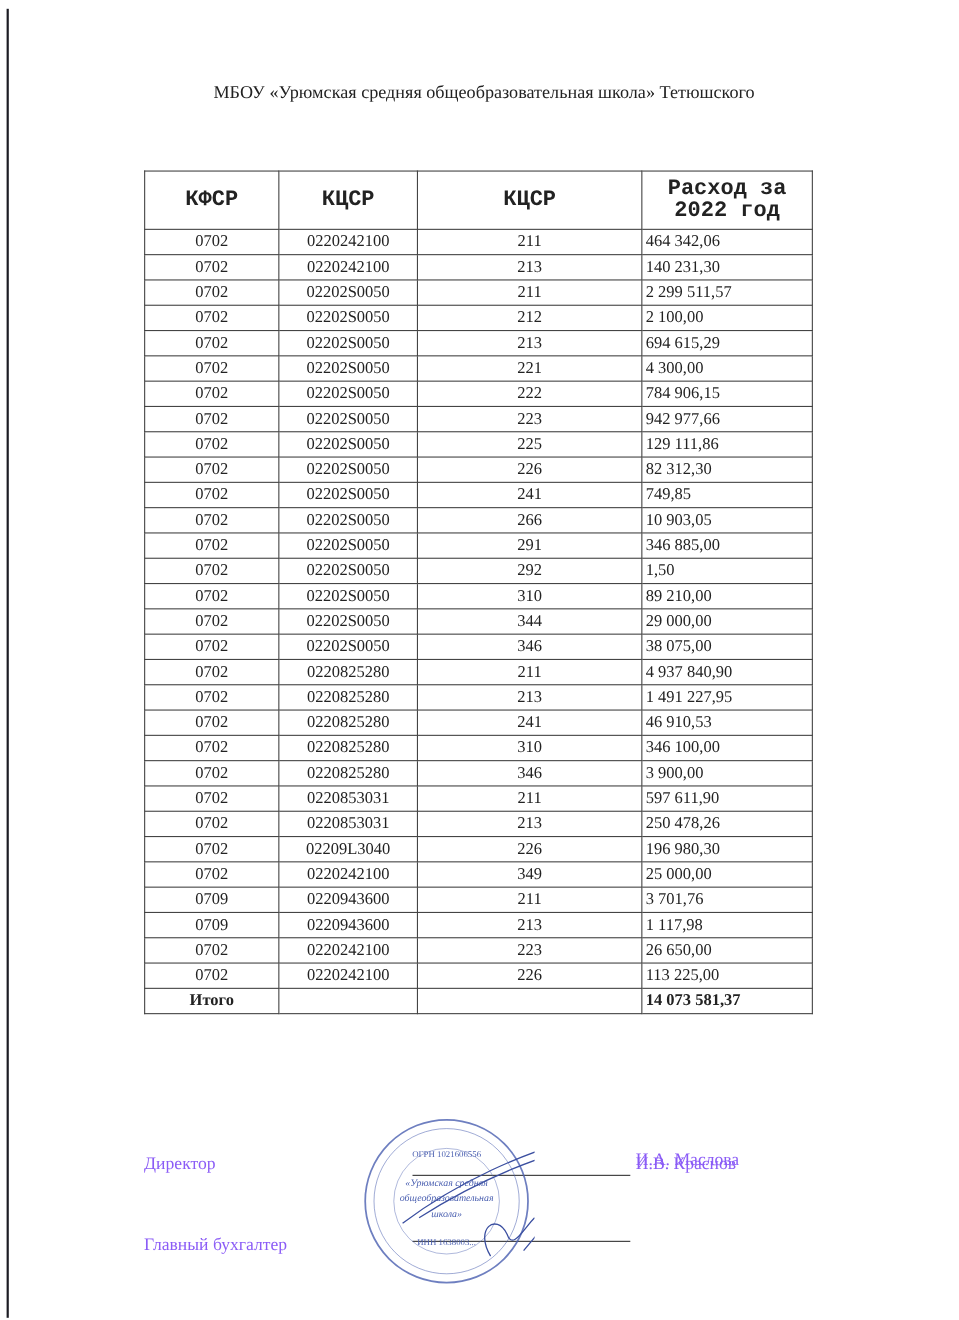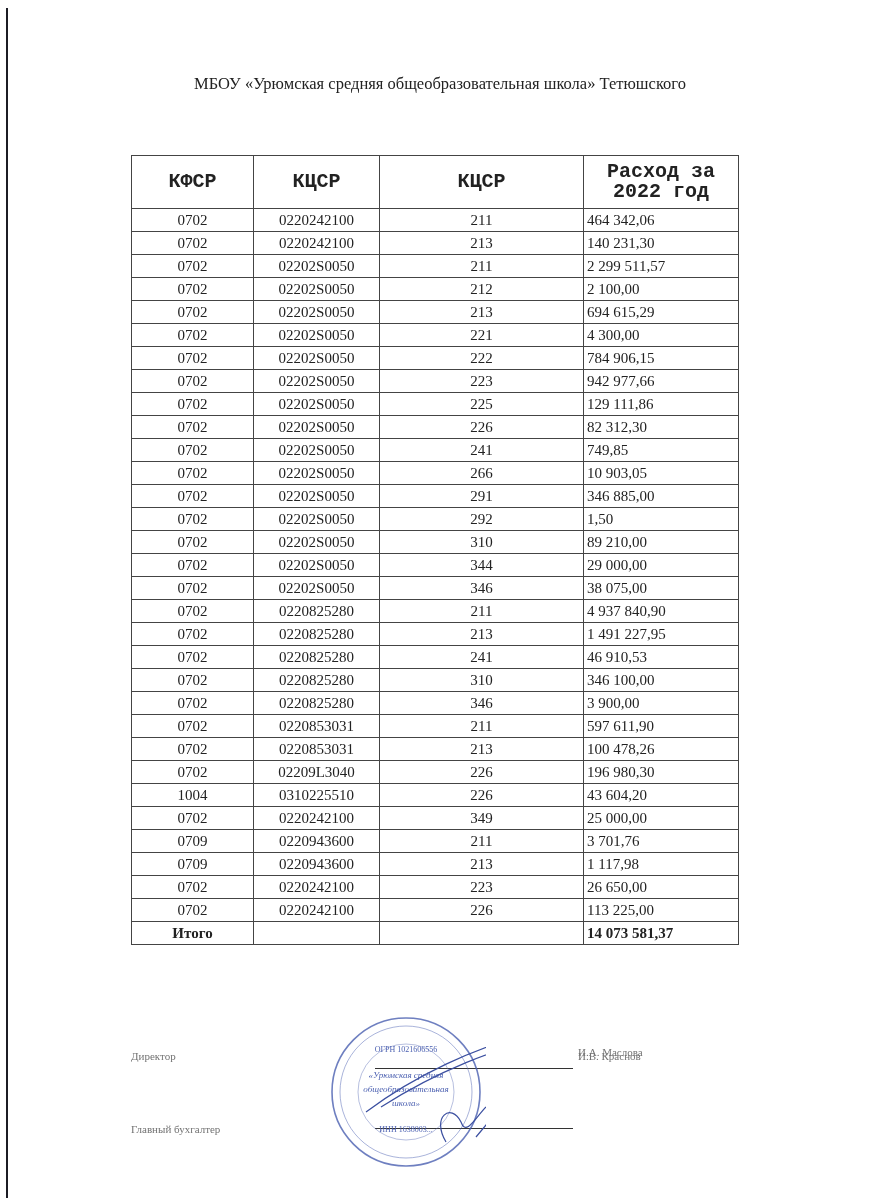--- a/index.html
+++ b/index.html
@@ -25,21 +25,21 @@
     }
     table.report th {
       font-weight: bold; height: 52px; line-height: 20px; font-size: 20px; font-family: Liberation Mono, monospace;
     }
     col.c1 { width: 122px; } col.c2 { width: 126px; }
     col.c3 { width: 204px; } col.c4 { width: 155px; }
     .center { text-align: center; }
     .right { text-align: left; }
     .bold { font-weight: bold; font-family: Liberation Serif, serif; }
     .sig {
-      position: absolute; font-size: 11px; color: #737373;
+      position: absolute; font-size: 16px; color: #8b5cf6;
     }
     .sig-line {
       position: absolute; height: 1px; background: #333;
     }
     .stamp {
       position: absolute; left: 326px; top: 1012px; width: 160px; height: 160px;
     }
   </style>
 </head>
 <body>
@@ -201,33 +201,27 @@
       <tr>
         <td class="center">0702</td>
         <td class="center">0220853031</td>
         <td class="center">211</td>
         <td class="right">597 611,90</td>
       </tr>
       <tr>
         <td class="center">0702</td>
         <td class="center">0220853031</td>
         <td class="center">213</td>
-        <td class="right">100 478,26</td>
+        <td class="right">250 478,26</td>
       </tr>
       <tr>
         <td class="center">0702</td>
         <td class="center">02209L3040</td>
         <td class="center">226</td>
         <td class="right">196 980,30</td>
-      </tr>
-      <tr>
-        <td class="center">1004</td>
-        <td class="center">0310225510</td>
-        <td class="center">226</td>
-        <td class="right">43 604,20</td>
       </tr>
       <tr>
         <td class="center">0702</td>
         <td class="center">0220242100</td>
         <td class="center">349</td>
         <td class="right">25 000,00</td>
       </tr>
       <tr>
         <td class="center">0709</td>
         <td class="center">0220943600</td>

